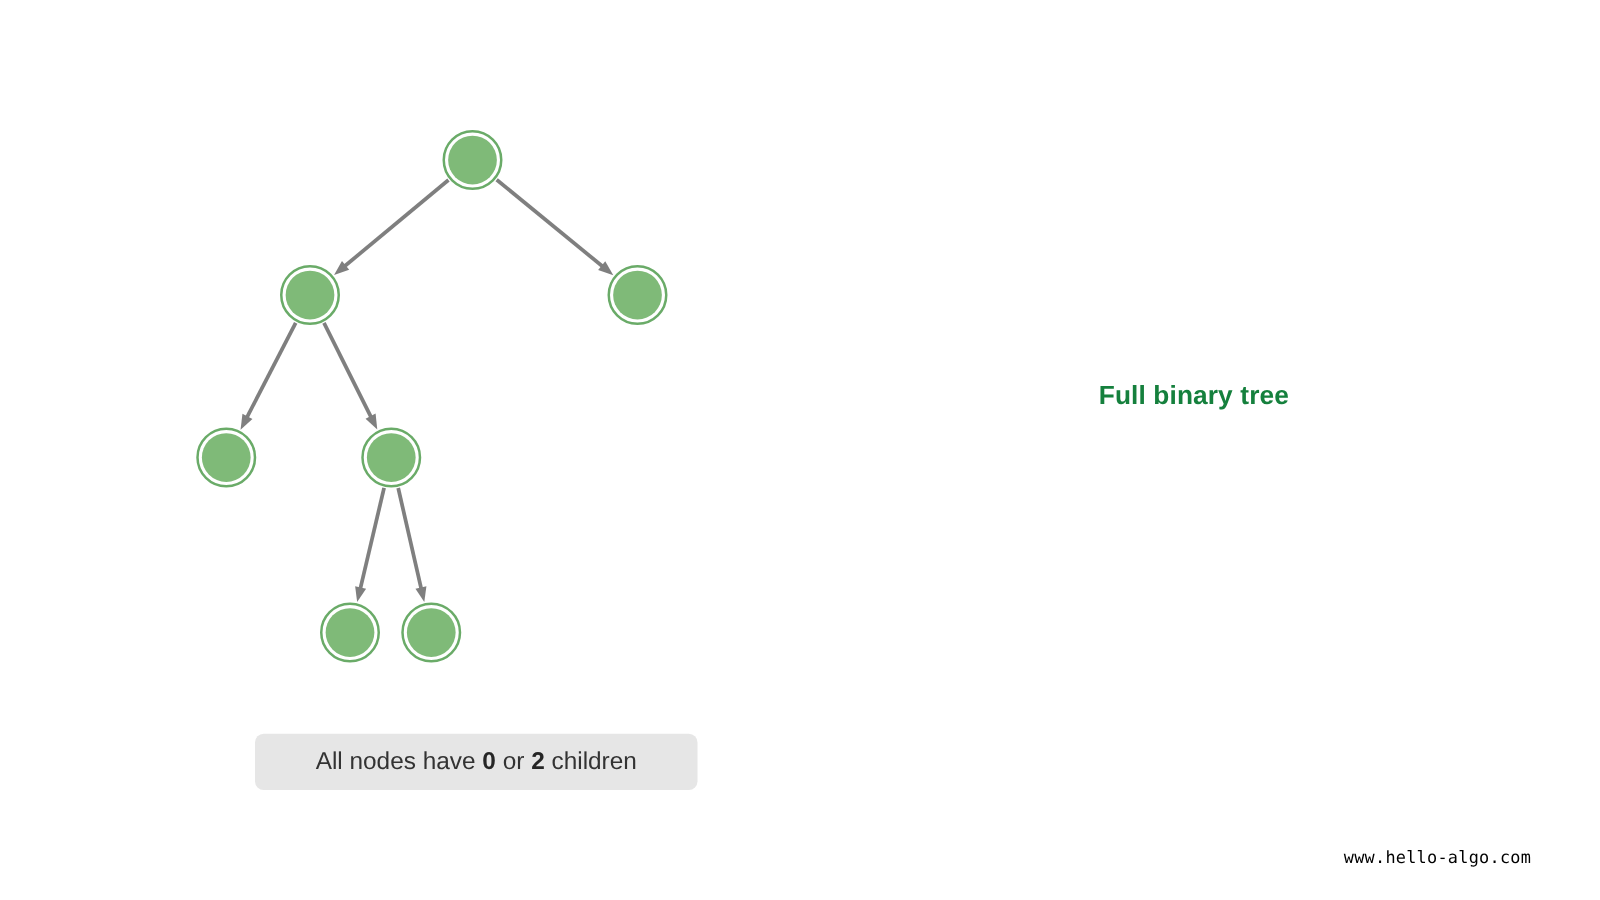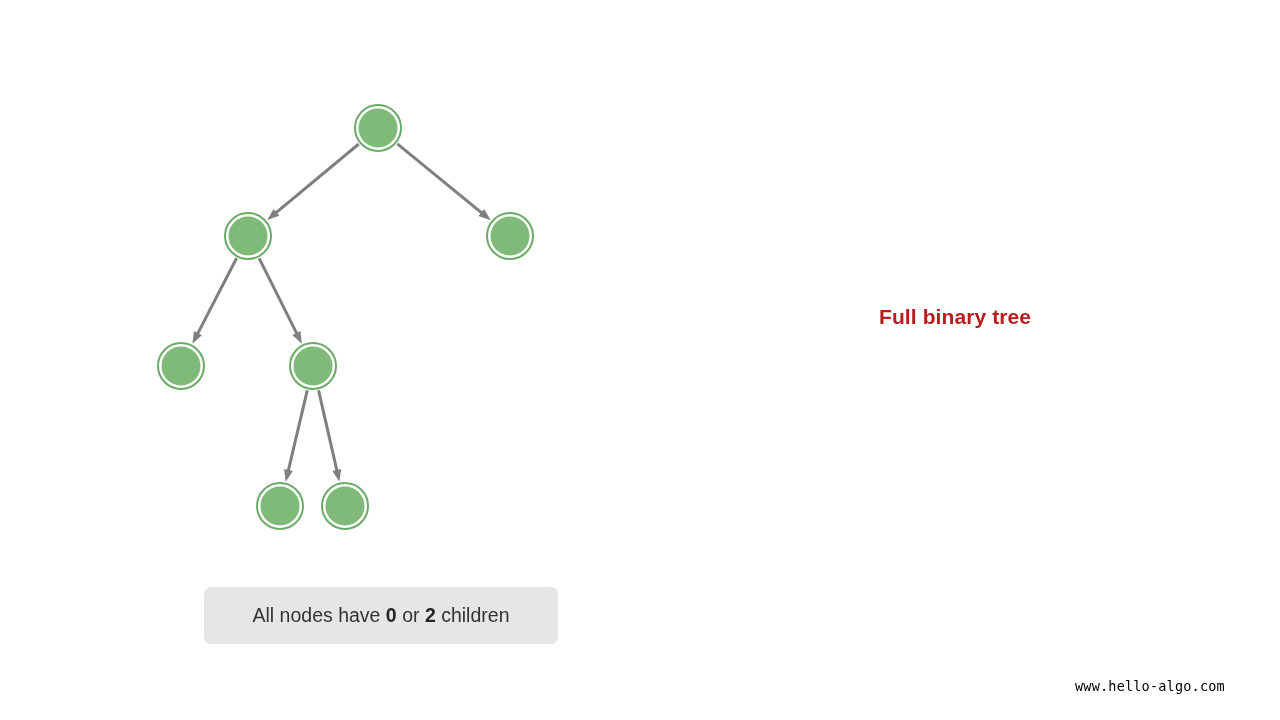--- a/index.html
+++ b/index.html
@@ -115,19 +115,19 @@
         <circle cx="280" cy="506" r="23" fill="none" stroke="#6aab68" stroke-width="2"></circle>
         <circle cx="280" cy="506" r="19.5" fill="#7fba78"></circle>
       </g>
       <g>
         <circle cx="345" cy="506" r="23" fill="none" stroke="#6aab68" stroke-width="2"></circle>
         <circle cx="345" cy="506" r="19.5" fill="#7fba78"></circle>
       </g>
     </g>
 </svg>
 
-<div class="diagram-title" style="left: 879px; top: 305px; color: #b91c1c;">Full binary tree</div>
+<div class="diagram-title" style="left: 879px; top: 305px; color: #15803d;">Full binary tree</div>
 
-<div class="caption-pill" style="left: 204px; top: 587px; width: 354px; height: 57px; background: rgb(230, 230, 230); color: rgb(51, 51, 51);">
+<div class="caption-pill" style="left: 204px; top: 587px; width: 354px; height: 45px; background: rgb(230, 230, 230); color: rgb(51, 51, 51);">
   <span id="caption-text"><span class="seg">All nodes have </span><span class="seg strong">0</span><span class="seg"> or </span><span class="seg strong">2</span><span class="seg"> children</span></span>
 </div>
 
 <div class="watermark" style="left: 1075px; top: 678px; color: #000000;">www.hello-algo.com</div>
 
 </body></html>

